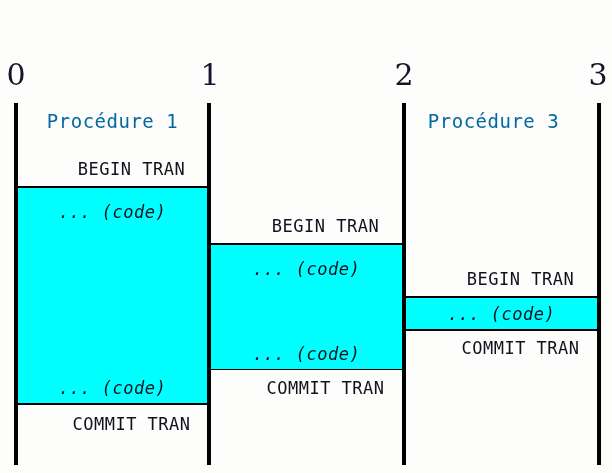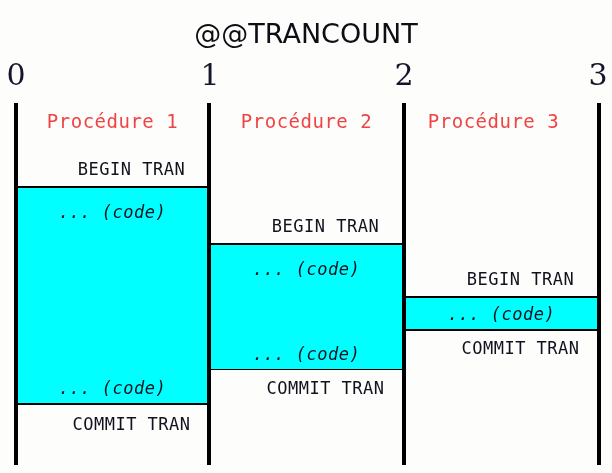--- a/index.html
+++ b/index.html
@@ -45,21 +45,21 @@
     position: absolute;
     top: 103px;
     width: 4px;
     height: 362px;
     background: #000000;
   }
   .col-header {
     position: absolute;
     text-align: center;
     font-size: 19px;
-    color: #ef4444;
+    color: #0369a1;
     letter-spacing: 0.5px;
   }
 
   
   .block {
     position: absolute;
     box-sizing: border-box;
     text-align: center;
     font-size: 17px;
     color: #12121f;
@@ -83,21 +83,20 @@
   }
   .block.align-top {
     align-items: flex-start;
   }
 </style>
 </head>
 <body>
 
 <div id="stage">
 
-  <div class="title">@@TRANCOUNT</div>
 
   <div class="axis-num" style="left:-4px;">0</div>
   <div class="axis-num" style="left:190px;">1</div>
   <div class="axis-num" style="left:384px;">2</div>
   <div class="axis-num" style="left:578px;">3</div>
 
   <div class="vrule" style="left:14px;"></div>
   <div class="vrule" style="left:207px;"></div>
   <div class="vrule" style="left:402px;"></div>
   <div class="vrule" style="left:597px;"></div>
@@ -113,21 +112,20 @@
   </div>
 
   <div class="block" style="left:18px; top:373px; width:189px; height:30px; font-style:italic; background:#00ffff;">
     <span class="inner">... (code)</span>
   </div>
 
   <div class="block plain" style="left:18px; top:407px; width:189px; height:34px;">
     <span class="inner">COMMIT TRAN</span>
   </div>
 
-  <div class="col-header" style="left:211px; top:110px; width:191px;">Procédure 2</div>
 
   <div class="block plain" style="left:211px; top:209px; width:191px; height:34px;">
     <span class="inner">BEGIN TRAN</span>
   </div>
 
   <div class="block code align-top" style="left:211px; top:243px; width:191px; height:127px; padding-top:14px;">
     <span class="inner">... (code)</span>
   </div>
 
   <div class="block" style="left:211px; top:339px; width:191px; height:30px; font-style:italic; background:#00ffff;">

